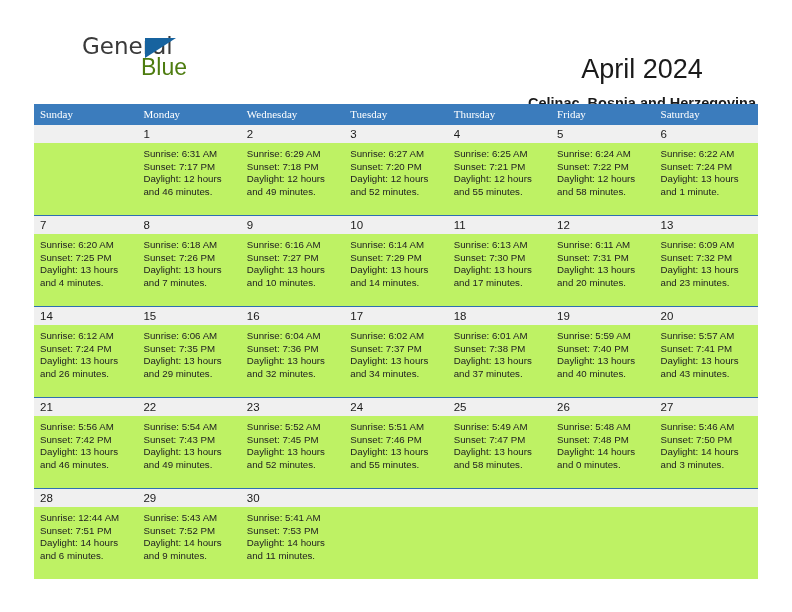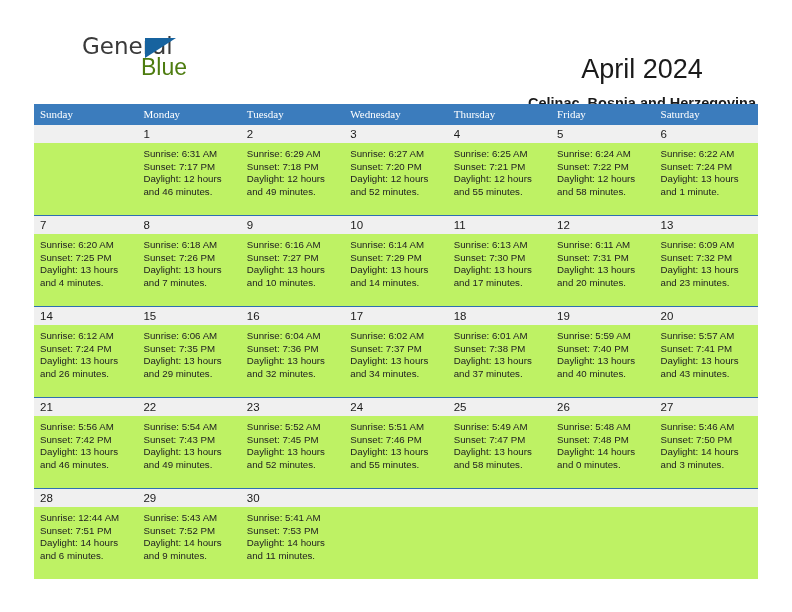--- a/index.html
+++ b/index.html
@@ -173,22 +173,22 @@
       <div class="cal-title">April 2024</div>
       <div class="cal-subtitle">Celinac, Bosnia and Herzegovina</div>
     </div>
 
   </div>
 
   <div class="calendar">
     <div class="dow-row">
         <div class="dow-cell">Sunday</div>
         <div class="dow-cell">Monday</div>
+        <div class="dow-cell">Wednesday</div>
         <div class="dow-cell">Tuesday</div>
-        <div class="dow-cell">Wednesday</div>
         <div class="dow-cell">Thursday</div>
         <div class="dow-cell">Friday</div>
         <div class="dow-cell">Saturday</div>
       </div>
     <div id="weeks-container">
         <div class="week">
           <div class="week-numbers">
             <div class="num-cell"></div>
             <div class="num-cell">1</div>
             <div class="num-cell">2</div>

